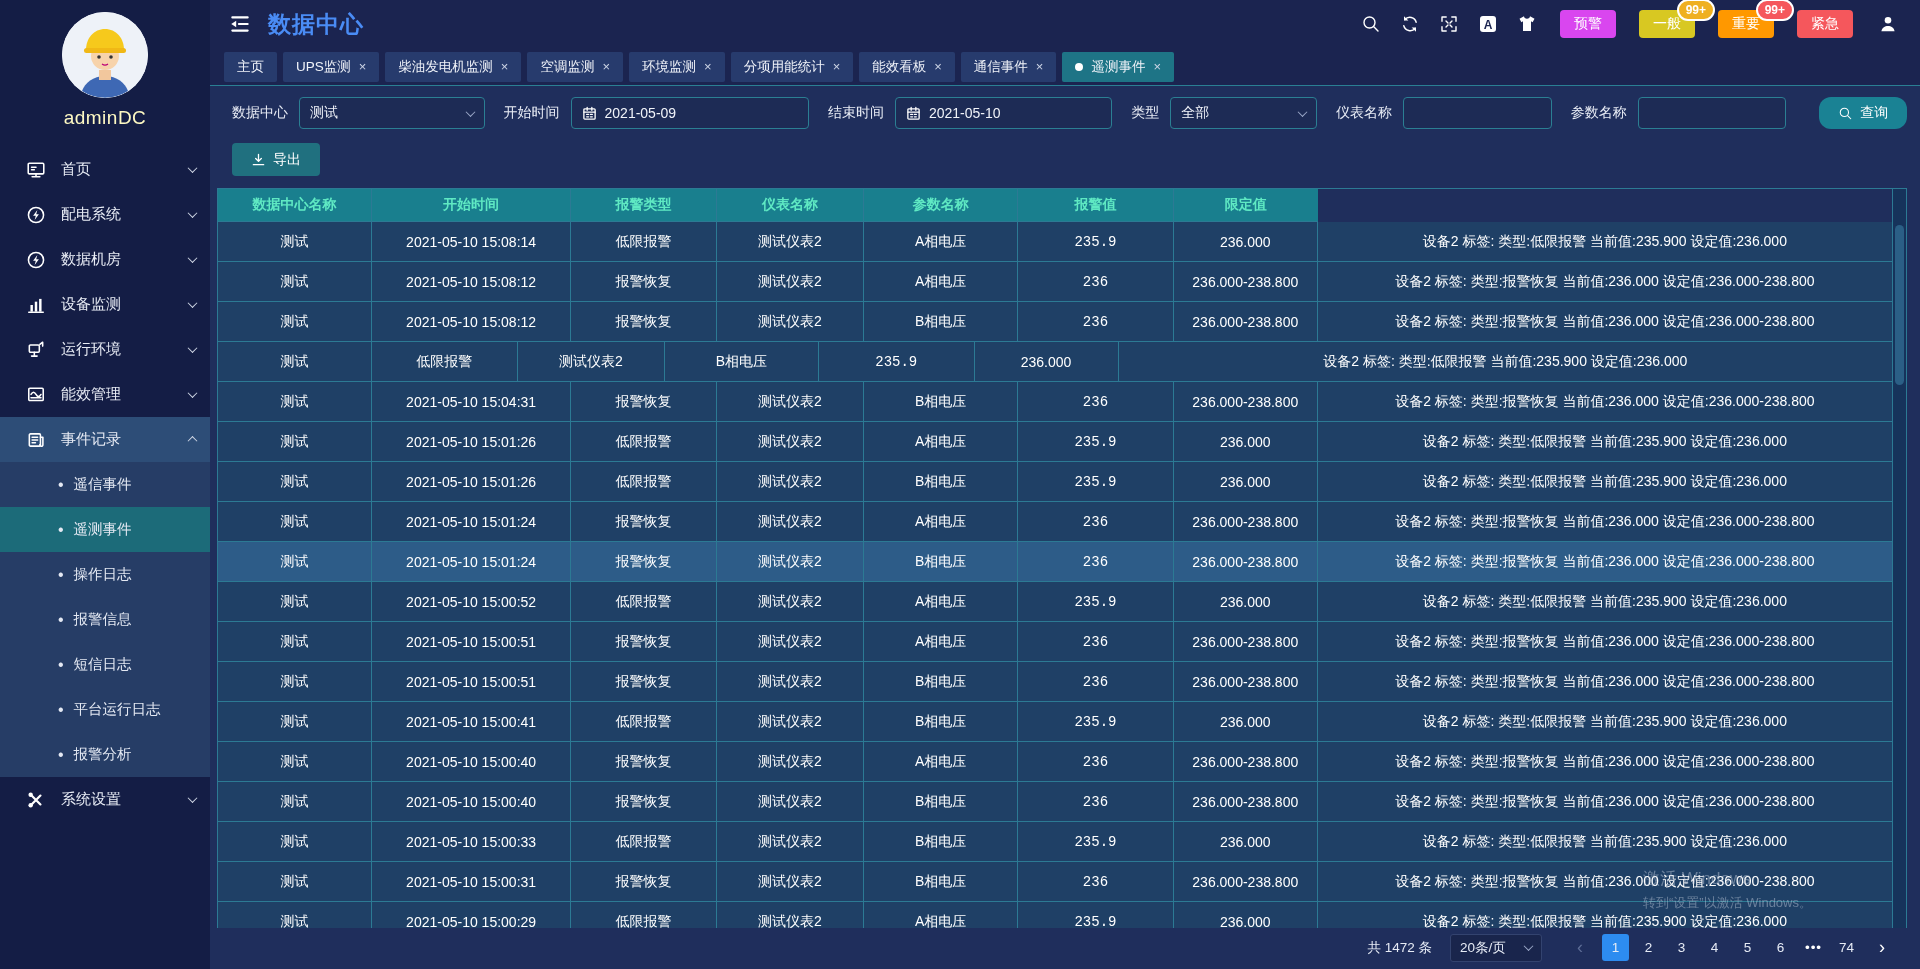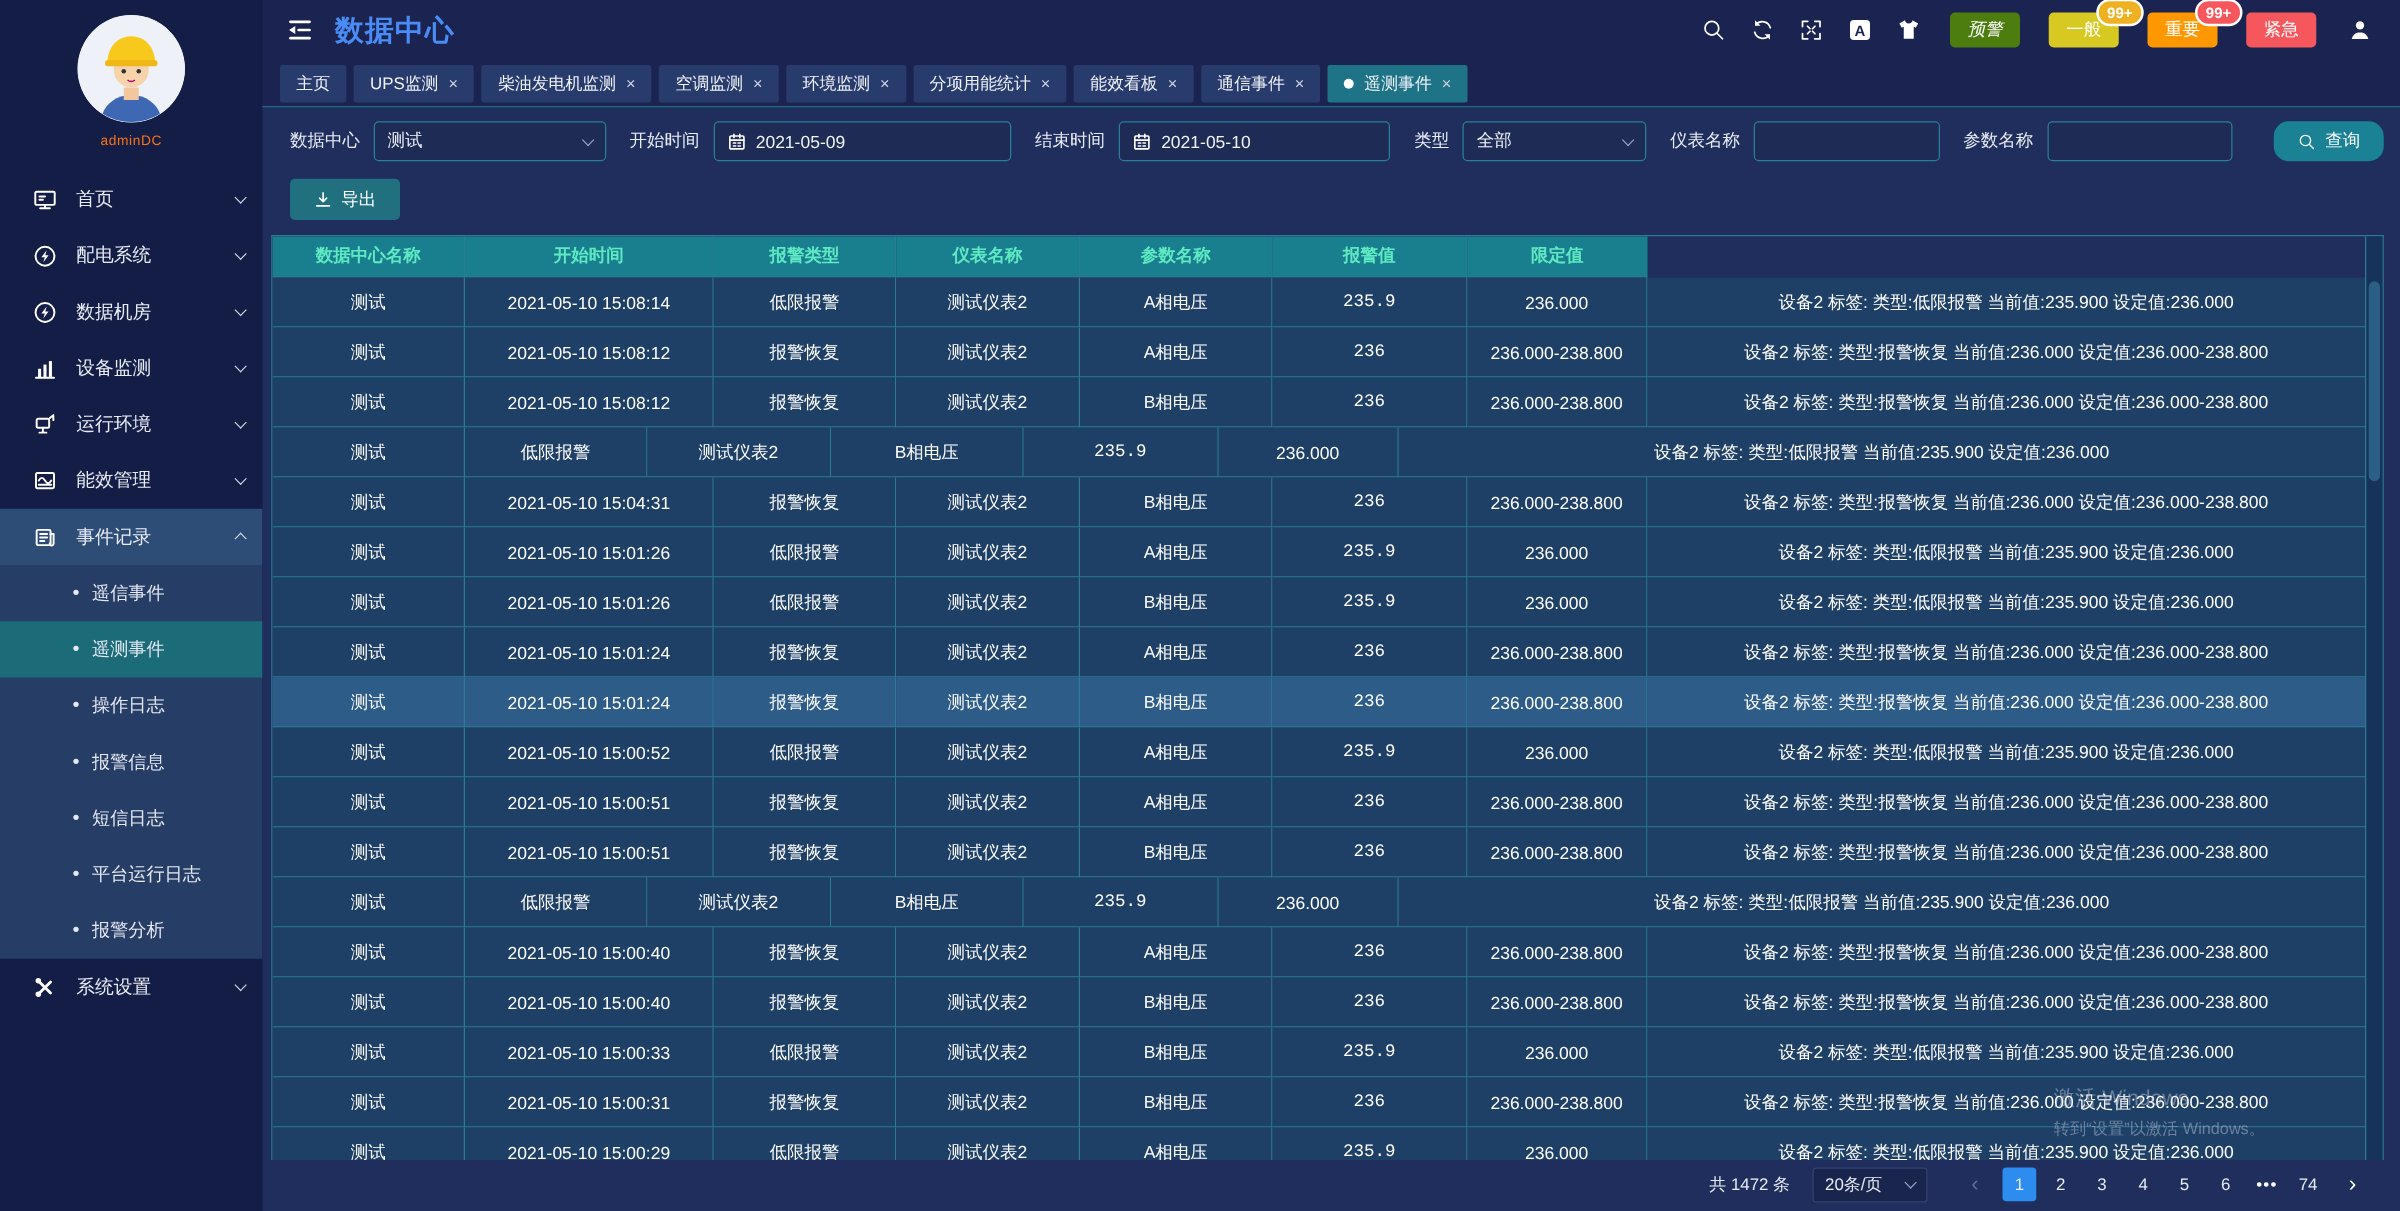--- a/index.html
+++ b/index.html
@@ -5,21 +5,21 @@
   * { margin:0; padding:0; box-sizing:border-box; }
   html,body { width:1920px; height:969px; overflow:hidden; }
   body {
     font-family:"Liberation Sans","DejaVu Sans",sans-serif;
     background:#141d45; color:#fff; display:flex;
   }
   
   .sidebar { width:210px; height:100%; background:#141d45; flex:none; display:flex; flex-direction:column; }
   .profile { padding:12px 0 4px; text-align:center; }
   .avatar { width:86px; height:86px; border-radius:50%; background:#eef2f8; margin:0 auto; overflow:hidden; }
-  .profile-name { margin-top:9px; font-size:11px; color:#f97316; letter-spacing:.5px; }
+  .profile-name { margin-top:9px; font-size:19px; color:#fef9c3; letter-spacing:.5px; }
   .menu { margin-top:14px; }
   .menu-item { height:45px; display:flex; align-items:center; padding:0 14px 0 26px; cursor:pointer; font-size:15px; color:#e8ecf5; }
   .menu-item.expanded { background:#2d4d77; }
   .mi-icon { width:20px; height:20px; margin-right:15px; display:inline-flex; }
   .mi-label { flex:1; }
   .chev { width:7px; height:7px; border-right:1.5px solid #cfd6e4; border-bottom:1.5px solid #cfd6e4; display:inline-block; }
   .chev.down { transform:rotate(45deg) translate(-1px,-1px); }
   .chev.up { transform:rotate(-135deg) translate(-1px,-1px); }
   .submenu { background:#263d66; }
   .submenu-item { height:45px; display:flex; align-items:center; padding-left:58px; font-size:14.5px; color:#e4e9f3; cursor:pointer; }
@@ -256,21 +256,21 @@
           <svg viewBox="0 0 20 20">
             <rect class="f" x="2" y="2" width="16" height="16" rx="3"></rect>
             <text x="10" y="14.5" font-size="12" text-anchor="middle" fill="#1b2450" font-weight="bold" stroke="none">A</text>
           </svg>
         </span>
         <span class="tb-icon icn">
           <svg viewBox="0 0 20 20">
             <path class="f" d="M7 2.2L2.5 4.8l1.9 3.4 1.6-.9V17h8V7.3l1.6.9 1.9-3.4L13 2.2c-.1 1.5-1.3 2.5-3 2.5s-2.9-1-3-2.5z"></path>
           </svg>
         </span>
-        <span class="badge" style="background: #4d7c0f; font-style: italic;">
+        <span class="badge" style="background: #d946ef;">
           <span>预警</span>
         </span>
         <span class="badge" style="background: rgb(216, 200, 34);">
           <span>一般</span>
           <span class="badge-count" style="background: rgb(239, 176, 33);">99+</span>
         </span>
         <span class="badge" style="background: rgb(255, 152, 0);">
           <span>重要</span>
           <span class="badge-count" style="background: rgb(245, 87, 92);">99+</span>
         </span>
@@ -514,20 +514,21 @@
               <div class="t-cell c1">2021-05-10 15:00:51</div>
               <div class="t-cell c2">报警恢复</div>
               <div class="t-cell c3">测试仪表2</div>
               <div class="t-cell c4">B相电压</div>
               <div class="t-cell c5">236</div>
               <div class="t-cell c6">236.000-238.800</div>
               <div class="t-cell c7">设备2 标签: 类型:报警恢复 当前值:236.000 设定值:236.000-238.800</div>
             </div>
             <div class="t-row">
               <div class="t-cell c0">测试</div>
+              <div class="t-cell c1">2021-05-10 15:00:41</div>
               <div class="t-cell c2">低限报警</div>
               <div class="t-cell c3">测试仪表2</div>
               <div class="t-cell c4">B相电压</div>
               <div class="t-cell c5">235.9</div>
               <div class="t-cell c6">236.000</div>
               <div class="t-cell c7">设备2 标签: 类型:低限报警 当前值:235.900 设定值:236.000</div>
             </div>
             <div class="t-row">
               <div class="t-cell c0">测试</div>
               <div class="t-cell c1">2021-05-10 15:00:40</div>

